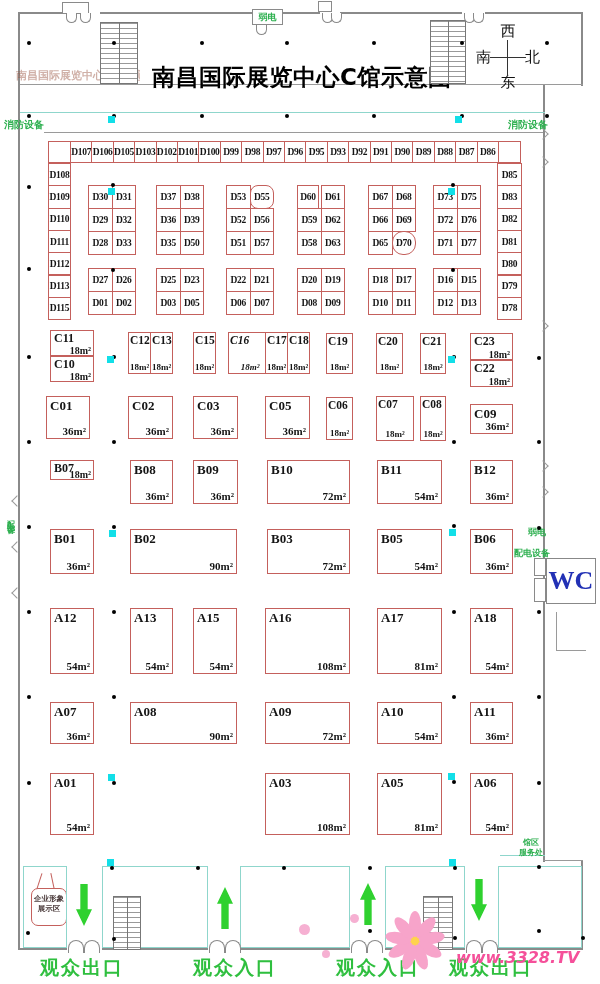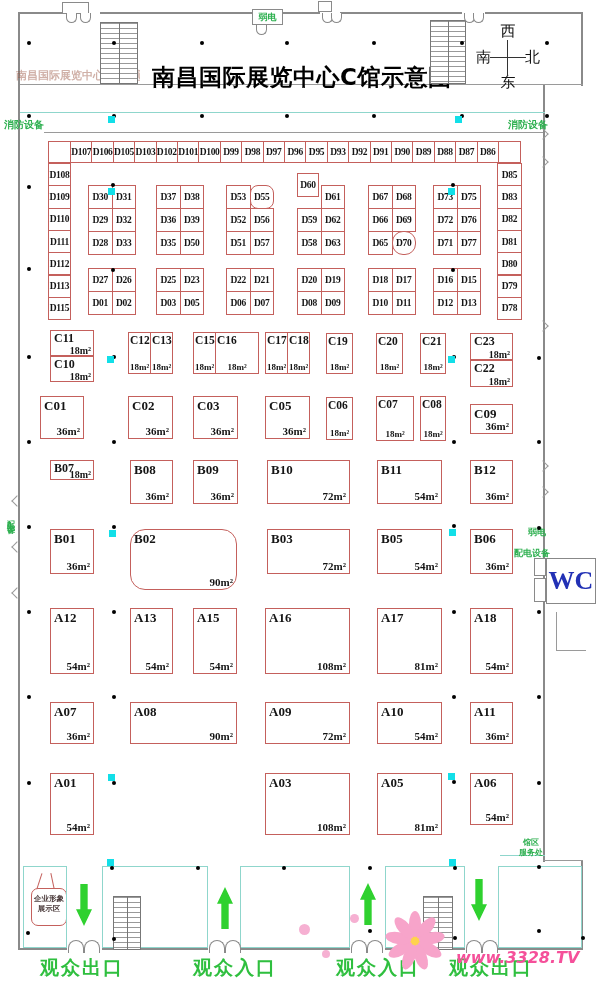--- a/index.html
+++ b/index.html
@@ -226,21 +226,21 @@
     <div class="dcell" style="left: 156px; top: 208px; width: 24.5px; height: 24px;">D36</div>
     <div class="dcell" style="left: 179.5px; top: 208px; width: 24.5px; height: 24px;">D39</div>
     <div class="dcell" style="left: 156px; top: 231px; width: 24.5px; height: 24px;">D35</div>
     <div class="dcell" style="left: 179.5px; top: 231px; width: 24.5px; height: 24px;">D50</div>
     <div class="dcell" style="left: 226px; top: 185px; width: 24.5px; height: 24px;">D53</div>
     <div class="dcell" style="left: 249.5px; top: 185px; width: 24.5px; height: 24px; border-radius: 8px;">D55</div>
     <div class="dcell" style="left: 226px; top: 208px; width: 24.5px; height: 24px;">D52</div>
     <div class="dcell" style="left: 249.5px; top: 208px; width: 24.5px; height: 24px;">D56</div>
     <div class="dcell" style="left: 226px; top: 231px; width: 24.5px; height: 24px;">D51</div>
     <div class="dcell" style="left: 249.5px; top: 231px; width: 24.5px; height: 24px;">D57</div>
-    <div class="dcell" style="left: 297px; top: 173px; width: 22px; height: 24px;">D60</div>
+    <div class="dcell" style="left: 297px; top: 185px; width: 22px; height: 24px;">D60</div>
     <div class="dcell" style="left: 320.5px; top: 185px; width: 24.5px; height: 24px;">D61</div>
     <div class="dcell" style="left: 297px; top: 208px; width: 24.5px; height: 24px;">D59</div>
     <div class="dcell" style="left: 320.5px; top: 208px; width: 24.5px; height: 24px;">D62</div>
     <div class="dcell" style="left: 297px; top: 231px; width: 24.5px; height: 24px;">D58</div>
     <div class="dcell" style="left: 320.5px; top: 231px; width: 24.5px; height: 24px;">D63</div>
     <div class="dcell" style="left: 368px; top: 185px; width: 24.5px; height: 24px;">D67</div>
     <div class="dcell" style="left: 391.5px; top: 185px; width: 24.5px; height: 24px;">D68</div>
     <div class="dcell" style="left: 368px; top: 208px; width: 24.5px; height: 24px;">D66</div>
     <div class="dcell" style="left: 391.5px; top: 208px; width: 24.5px; height: 24px;">D69</div>
     <div class="dcell" style="left: 368px; top: 231px; width: 24.5px; height: 24px;">D65</div>
@@ -288,21 +288,21 @@
       <span class="barea">18m²</span>
     </div>
     <div class="booth narrow" style="left: 150px; top: 332px; width: 23px; height: 42px;">
       <span class="bid">C13</span>
       <span class="barea">18m²</span>
     </div>
     <div class="booth narrow" style="left: 193px; top: 332px; width: 23px; height: 42px;">
       <span class="bid">C15</span>
       <span class="barea">18m²</span>
     </div>
-    <div class="booth narrow" style="left: 215px; top: 332px; width: 44px; height: 42px;">
+    <div class="booth narrow" style="left: 228px; top: 332px; width: 44px; height: 42px; font-style: italic;">
       <span class="bid">C16</span>
       <span class="barea">18m²</span>
     </div>
     <div class="booth narrow" style="left: 265px; top: 332px; width: 23px; height: 42px;">
       <span class="bid">C17</span>
       <span class="barea">18m²</span>
     </div>
     <div class="booth narrow" style="left: 287px; top: 332px; width: 23px; height: 42px;">
       <span class="bid">C18</span>
       <span class="barea">18m²</span>
@@ -320,21 +320,21 @@
       <span class="barea">18m²</span>
     </div>
     <div class="booth half" style="left: 470px; top: 333px; width: 43px; height: 27px;">
       <span class="bid">C23</span>
       <span class="barea">18m²</span>
     </div>
     <div class="booth half" style="left: 470px; top: 360px; width: 43px; height: 27px;">
       <span class="bid">C22</span>
       <span class="barea">18m²</span>
     </div>
-    <div class="booth" style="left: 40px; top: 396px; width: 44px; height: 43px;">
+    <div class="booth" style="left: 46px; top: 396px; width: 44px; height: 43px;">
       <span class="bid">C01</span>
       <span class="barea">36m²</span>
     </div>
     <div class="booth" style="left: 128px; top: 396px; width: 45px; height: 43px;">
       <span class="bid">C02</span>
       <span class="barea">36m²</span>
     </div>
     <div class="booth" style="left: 193px; top: 396px; width: 45px; height: 43px;">
       <span class="bid">C03</span>
       <span class="barea">36m²</span>
@@ -380,21 +380,21 @@
       <span class="barea">54m²</span>
     </div>
     <div class="booth" style="left: 470px; top: 460px; width: 43px; height: 44px;">
       <span class="bid">B12</span>
       <span class="barea">36m²</span>
     </div>
     <div class="booth" style="left: 50px; top: 529px; width: 44px; height: 45px;">
       <span class="bid">B01</span>
       <span class="barea">36m²</span>
     </div>
-    <div class="booth" style="left: 130px; top: 529px; width: 107px; height: 61px; border-radius: 15px;">
+    <div class="booth" style="left: 130px; top: 529px; width: 107px; height: 45px;">
       <span class="bid">B02</span>
       <span class="barea">90m²</span>
     </div>
     <div class="booth" style="left: 267px; top: 529px; width: 83px; height: 45px; text-decoration: underline;">
       <span class="bid">B03</span>
       <span class="barea">72m²</span>
     </div>
     <div class="booth" style="left: 377px; top: 529px; width: 65px; height: 45px;">
       <span class="bid">B05</span>
       <span class="barea">54m²</span>
@@ -452,21 +452,21 @@
       <span class="barea">54m²</span>
     </div>
     <div class="booth" style="left: 265px; top: 773px; width: 85px; height: 62px;">
       <span class="bid">A03</span>
       <span class="barea">108m²</span>
     </div>
     <div class="booth" style="left: 377px; top: 773px; width: 65px; height: 62px;">
       <span class="bid">A05</span>
       <span class="barea">81m²</span>
     </div>
-    <div class="booth" style="left: 470px; top: 773px; width: 43px; height: 52px;">
+    <div class="booth" style="left: 470px; top: 773px; width: 43px; height: 62px;">
       <span class="bid">A06</span>
       <span class="barea">54m²</span>
     </div>
     <div class="dot" style="left: 27px; top: 41px;"></div>
     <div class="dot" style="left: 112px; top: 41px;"></div>
     <div class="dot" style="left: 200px; top: 41px;"></div>
     <div class="dot" style="left: 285px; top: 41px;"></div>
     <div class="dot" style="left: 372px; top: 41px;"></div>
     <div class="dot" style="left: 460px; top: 41px;"></div>
     <div class="dot" style="left: 545px; top: 41px;"></div>

